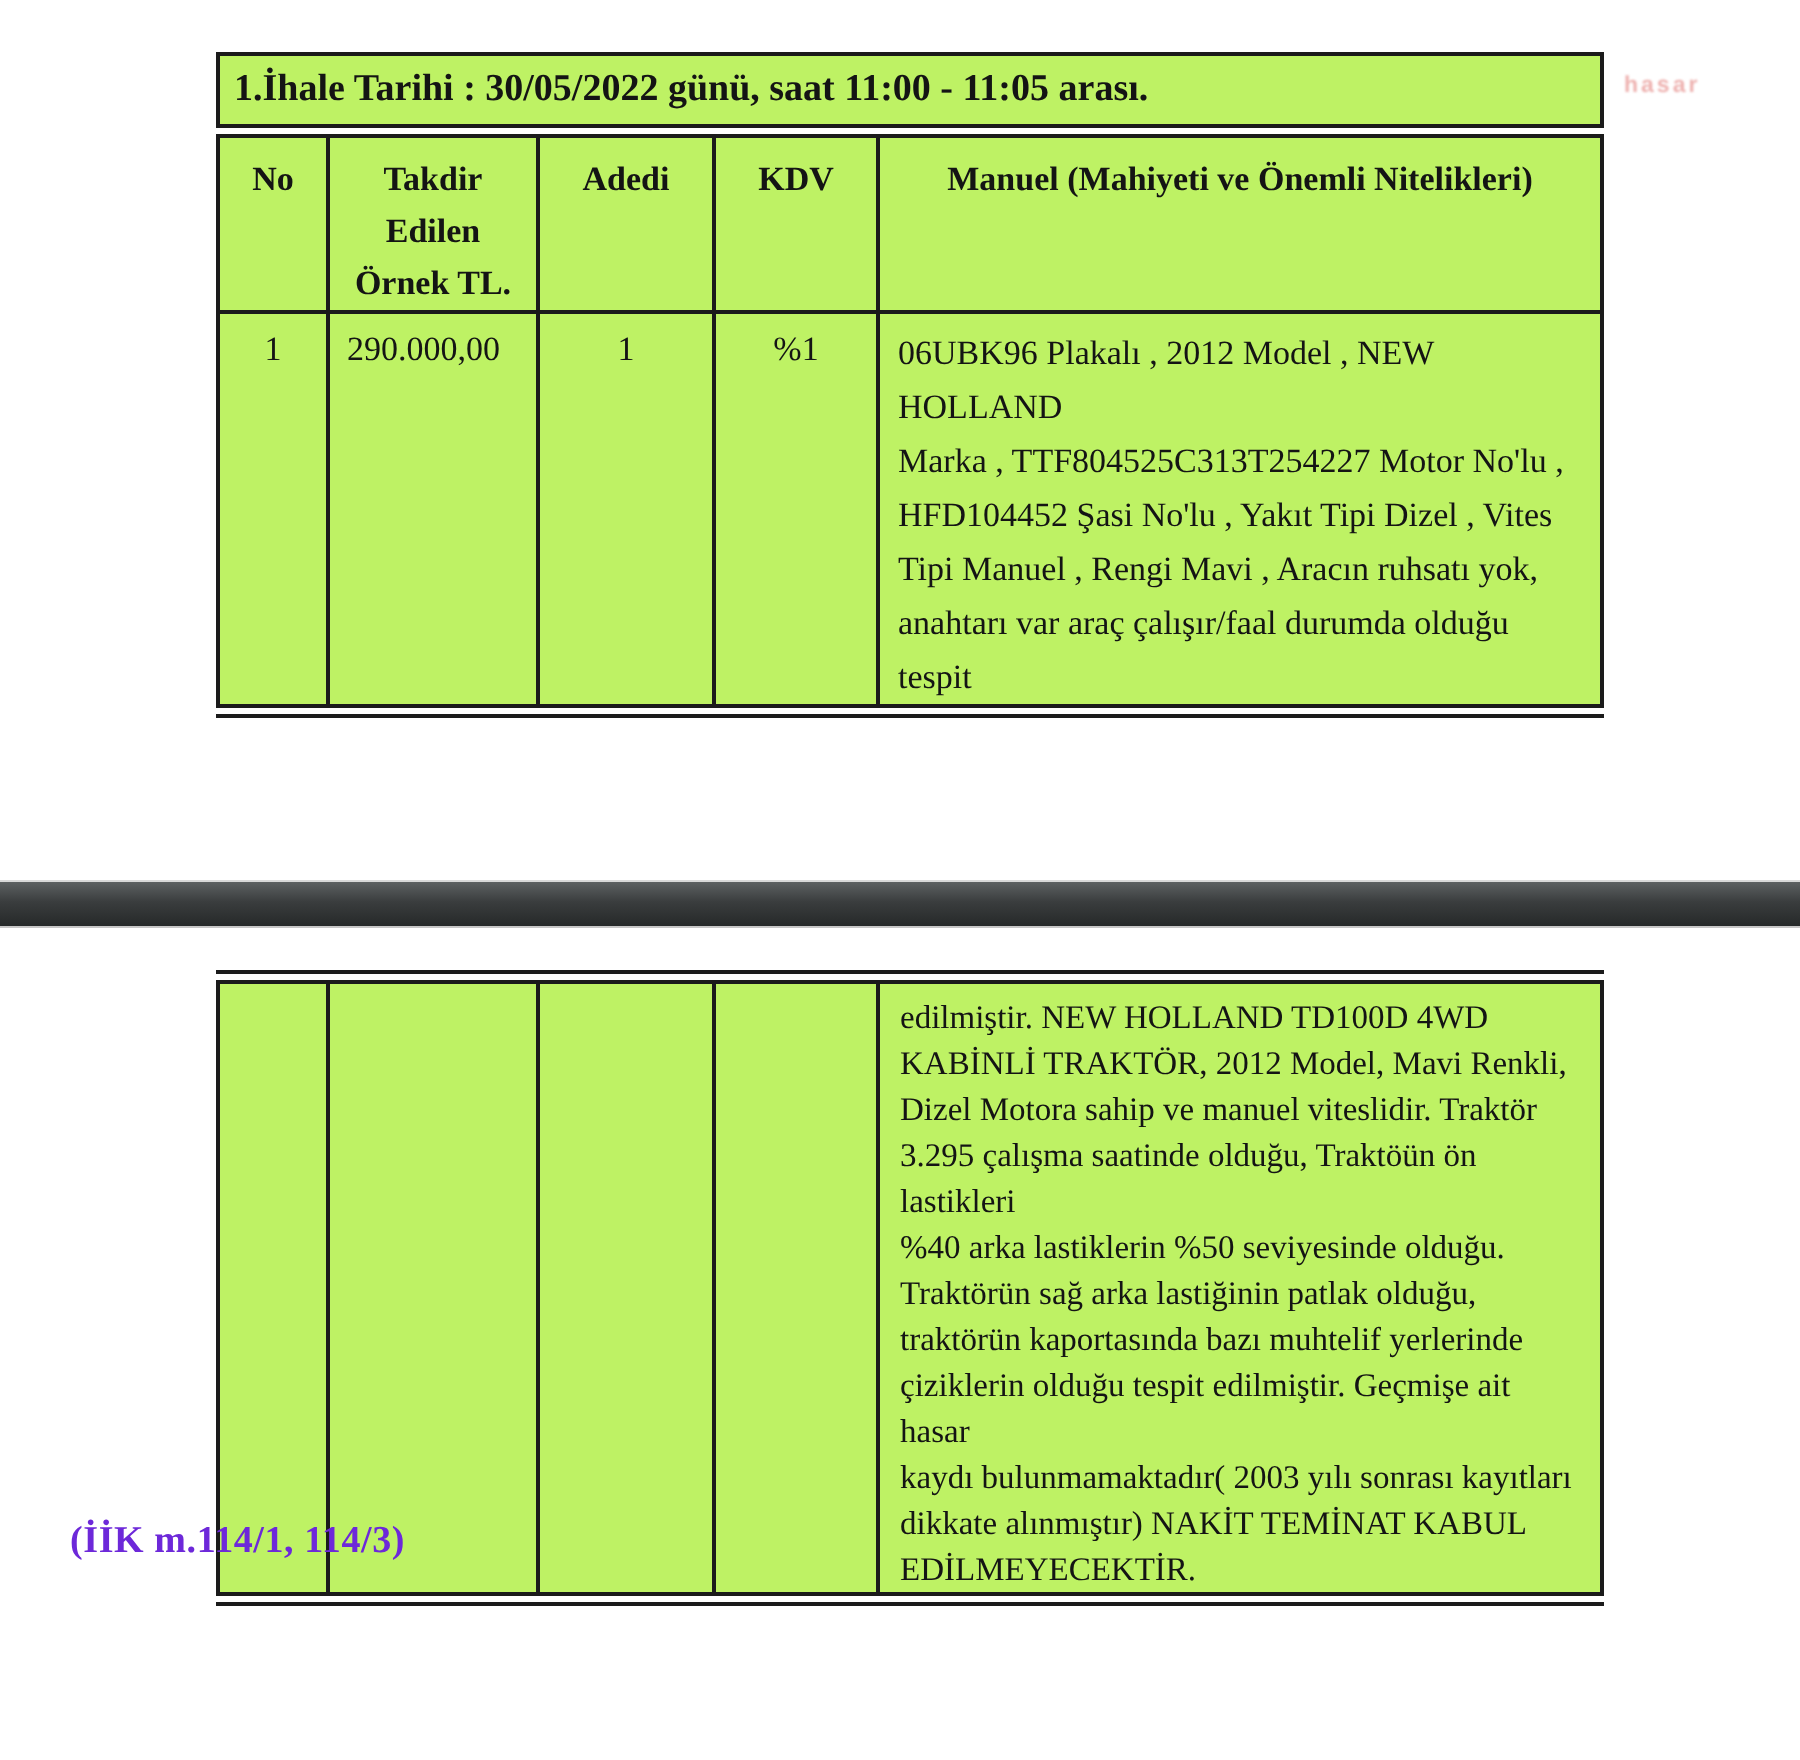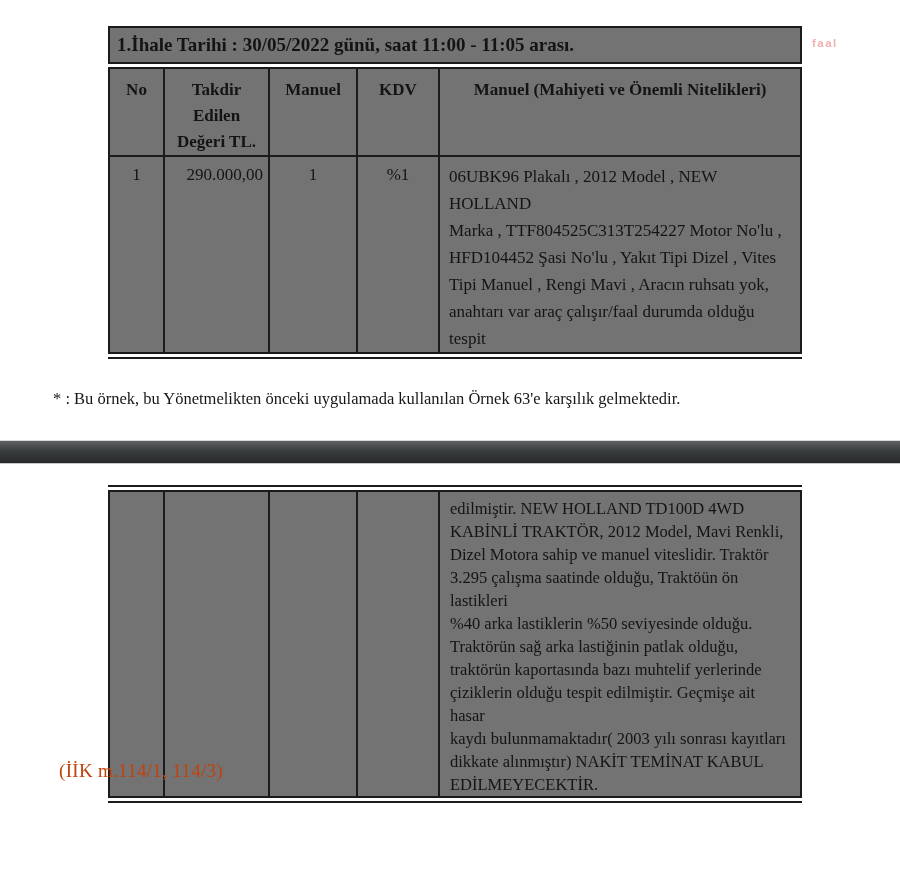--- a/index.html
+++ b/index.html
@@ -3,37 +3,37 @@
 <meta charset="utf-8">
 <style>
   html,body { margin:0; padding:0; background:#ffffff; }
   .page {
     position:relative; width:900px; height:880px; background:#ffffff;
     font-family:"Liberation Serif", serif; color:#141414; overflow:hidden;
   }
 
   
   table { border-collapse:collapse; table-layout:fixed; width:100%; }
-  td, th { border:2px solid #1b1b1b; background:#737373; }
+  td, th { border:2px solid #1b1b1b; background:#bef264; }
 
   .doc-col  { position:absolute; left:108px; top:26px;  width:694px; }
   .doc-col2 { position:absolute; left:108px; top:485px; width:694px;border-radius:31px; }
 
   
   .tableA td { font-weight:bold; font-size:19px; padding:2px 7px; vertical-align:middle; }
   .tableA .r1, .tableA .r2 { height:30px; }
   .tableA .r3 { height:48px; line-height:25px; white-space:pre-line; }
 
   
   .tableB { margin-top:3px; }
   .tableB th { font-weight:bold; font-size:17px; vertical-align:top; padding:8px 4px 0 4px; line-height:26px; text-align:center;margin-top:27px; }
   .tableB .hdr-row { height:80px; }
   .tableB .data-row { height:144px; }
   .tableB td { font-size:17px; vertical-align:top; padding-top:8px; text-align:center; }
-  .tableB td.val { text-align:right; padding-right:5px; }
+  .tableB td.val { text-align:right; padding-right:18px; }
   .tableB td.desc { text-align:left; padding:6px 8px 0 9px; line-height:27px; white-space:pre-line; }
 
   
   .tableC td { vertical-align:top; }
   .tableC .cont-row { height:252px; }
   .tableC td.desc { font-size:16.5px; line-height:23px; padding:5px 9px 0 10px; white-space:pre-line; text-align:left; }
 
   .hline { height:2px; background:#1b1b1b; }
   .gap-above { margin-top:3px; }
   .gap-below { margin-bottom:3px; }
@@ -45,36 +45,36 @@
 
   .divider-bar {
     position:absolute; left:0; top:440px; width:900px; height:22px;
     background:linear-gradient(to bottom, #63676820, #565a5b 10%, #2e3132 55%, #232626 100%), #333637;
     background:linear-gradient(to bottom, #5d6162, #3a3d3e 45%, #262929 100%);
     border-top:1px solid #d9d9d9; border-bottom:1px solid #c7c7c7;
   }
 
   .legal-ref {
     position:absolute; left:35px; top:760px;
-    font-weight:normal; font-size:19px; letter-spacing:0.3px; color:#c2410c;margin-left:24px;
+    font-weight:bold; font-size:19px; letter-spacing:0.3px; color:#6d28d9;
   }
 
   .watermark {
     position:absolute; left:812px; top:37px;
     font-family:"Liberation Sans", sans-serif;
     font-size:11.5px; letter-spacing:1.5px; color:#eeb2b0;
     filter:blur(0.6px); font-weight:bold;
   }
 </style>
 </head>
 <body>
 
 <div class="page">
 
-  <div class="watermark">faal</div>
+  <div class="watermark">hasar</div>
 
   <div class="doc-col">
     <table class="tableA">
       <tbody>
         <tr>
             <td class="r1">1.İhale Tarihi : 30/05/2022 günü, saat 11:00 - 11:05 arası.</td>
           </tr>
       </tbody>
     </table>
 
@@ -82,22 +82,22 @@
       <colgroup>
         <col style="width:55px">
           <col style="width:105px">
           <col style="width:88px">
           <col style="width:82px">
           <col>
       </colgroup>
       <thead>
         <tr class="hdr-row">
           <th>No</th>
-          <th>Takdir Edilen Değeri TL.</th>
-          <th>Manuel</th>
+          <th>Takdir Edilen Örnek TL.</th>
+          <th>Adedi</th>
           <th>KDV</th>
           <th>Manuel (Mahiyeti ve Önemli Nitelikleri)</th>
         </tr>
       </thead>
       <tbody>
         <tr class="data-row">
           <td>1</td>
           <td class="val">290.000,00</td>
           <td>1</td>
           <td>%1</td>
@@ -105,21 +105,20 @@
 Marka , TTF804525C313T254227 Motor No'lu ,
 HFD104452 Şasi No'lu , Yakıt Tipi Dizel , Vites
 Tipi Manuel , Rengi Mavi , Aracın ruhsatı yok,
 anahtarı var araç çalışır/faal durumda olduğu tespit</td>
         </tr>
       </tbody>
     </table>
     <div class="hline gap-above"></div>
   </div>
 
-  <div class="footnote">* : Bu örnek, bu Yönetmelikten önceki uygulamada kullanılan Örnek 63'e karşılık gelmektedir.</div>
 
   <div class="divider-bar"></div>
 
   <div class="doc-col2">
     <div class="hline gap-below"></div>
     <table class="tableC">
       <colgroup>
         <col style="width:55px">
           <col style="width:105px">
           <col style="width:88px">

